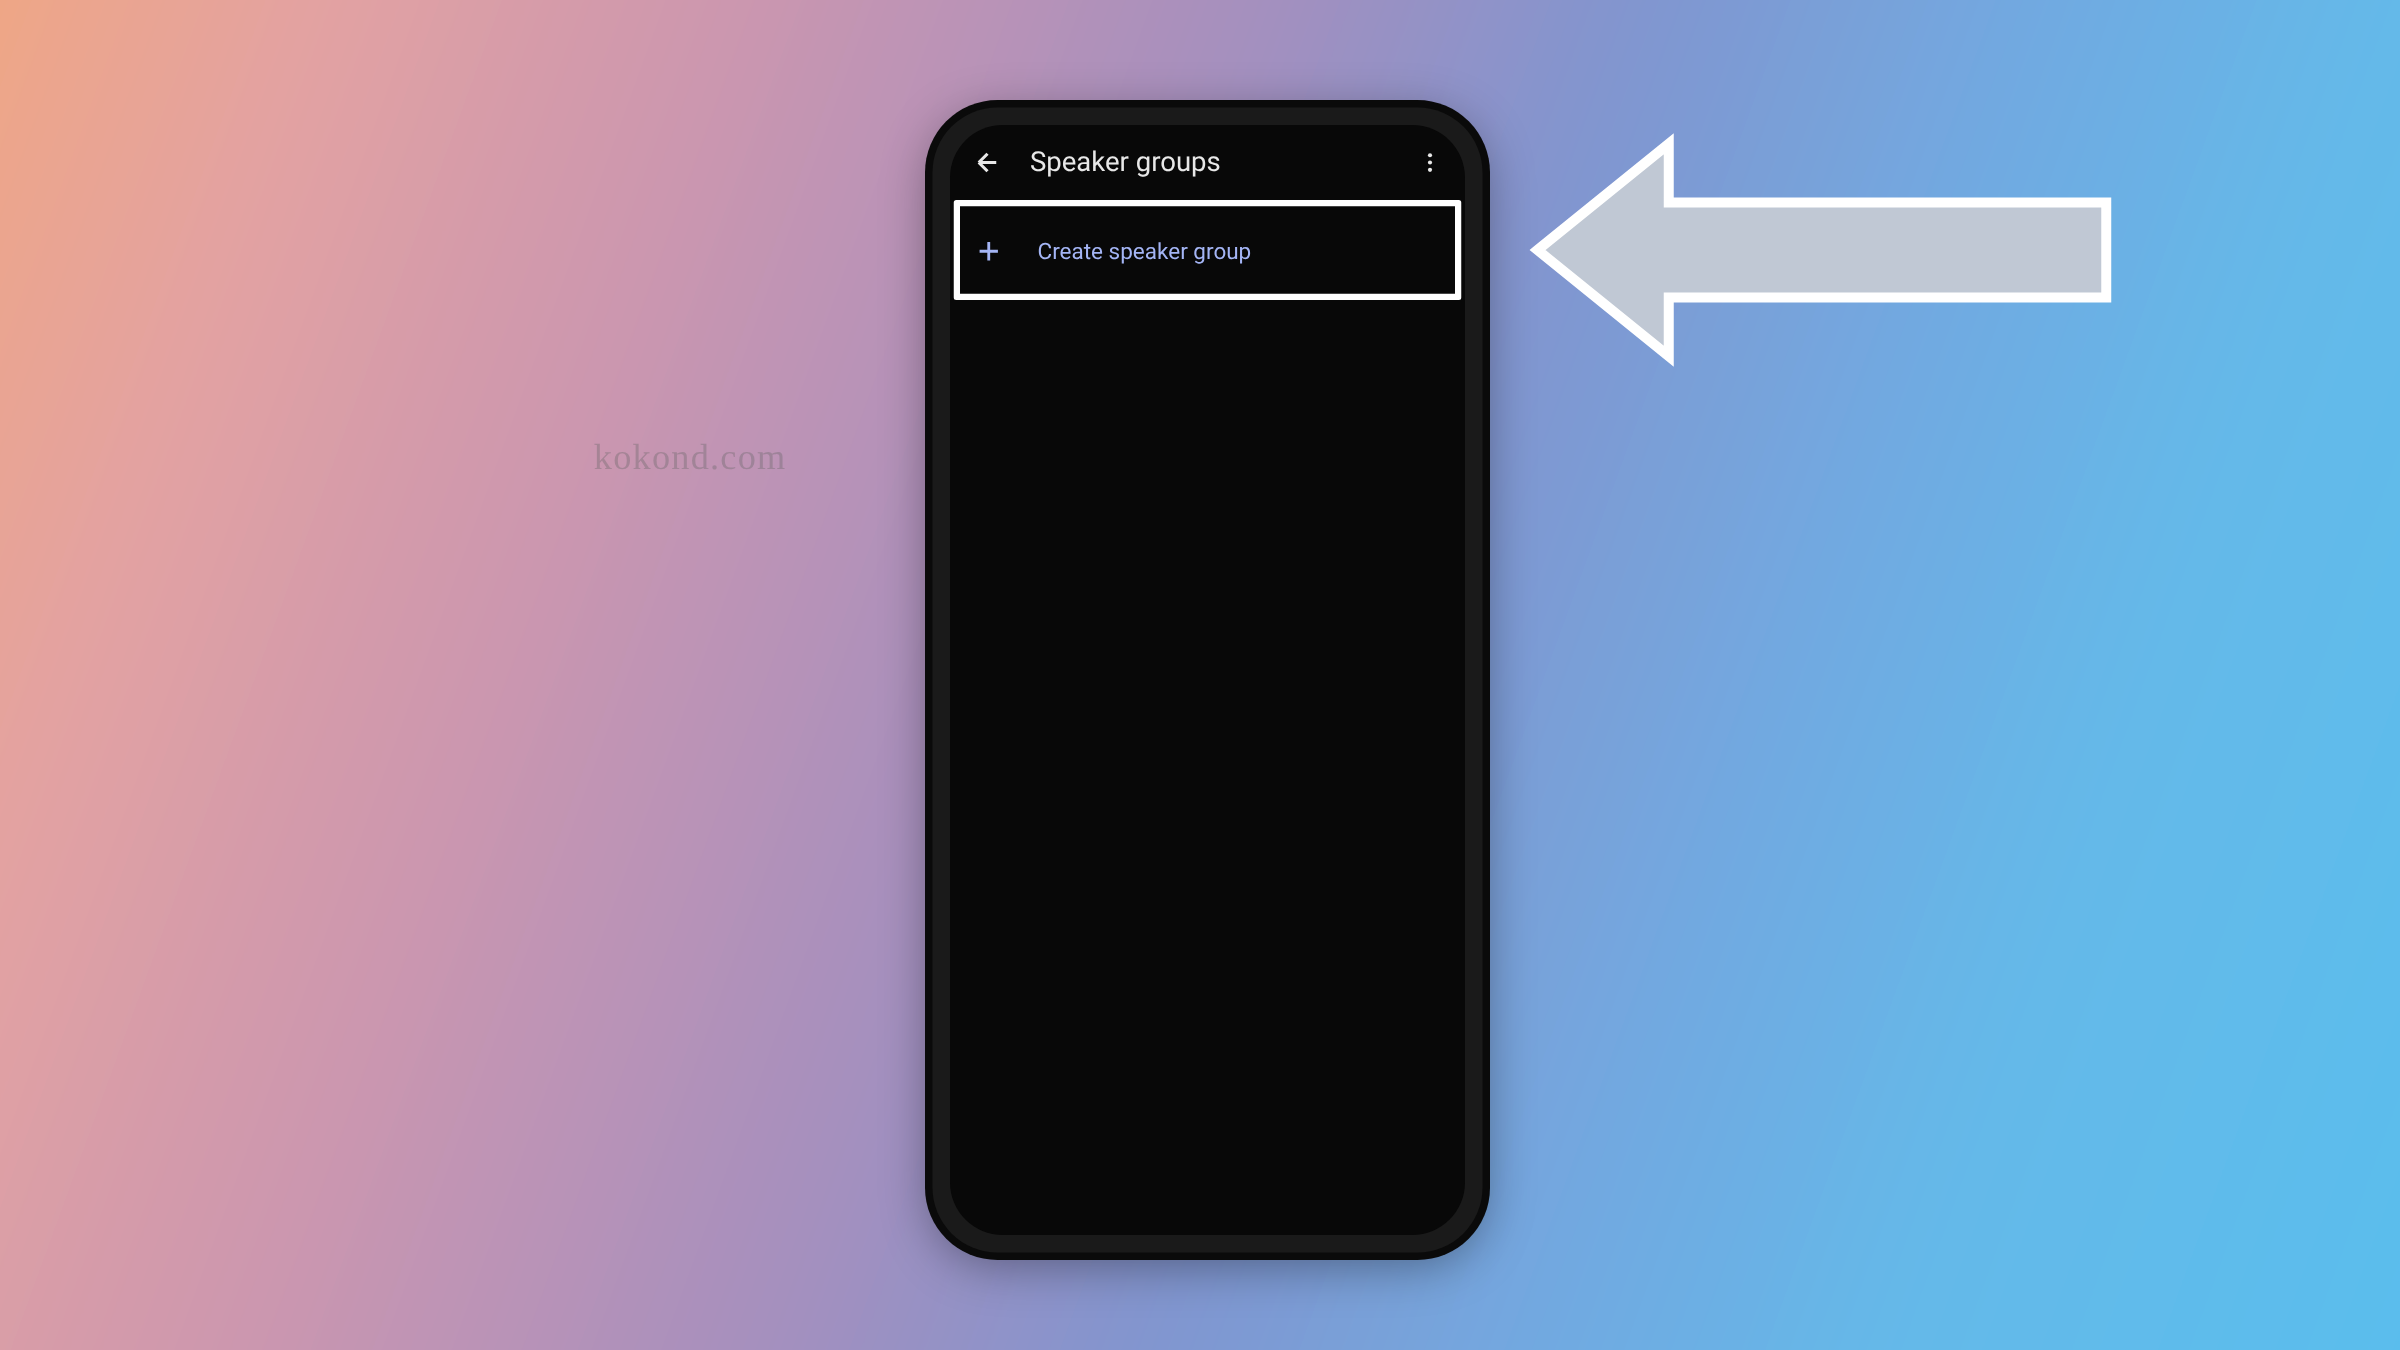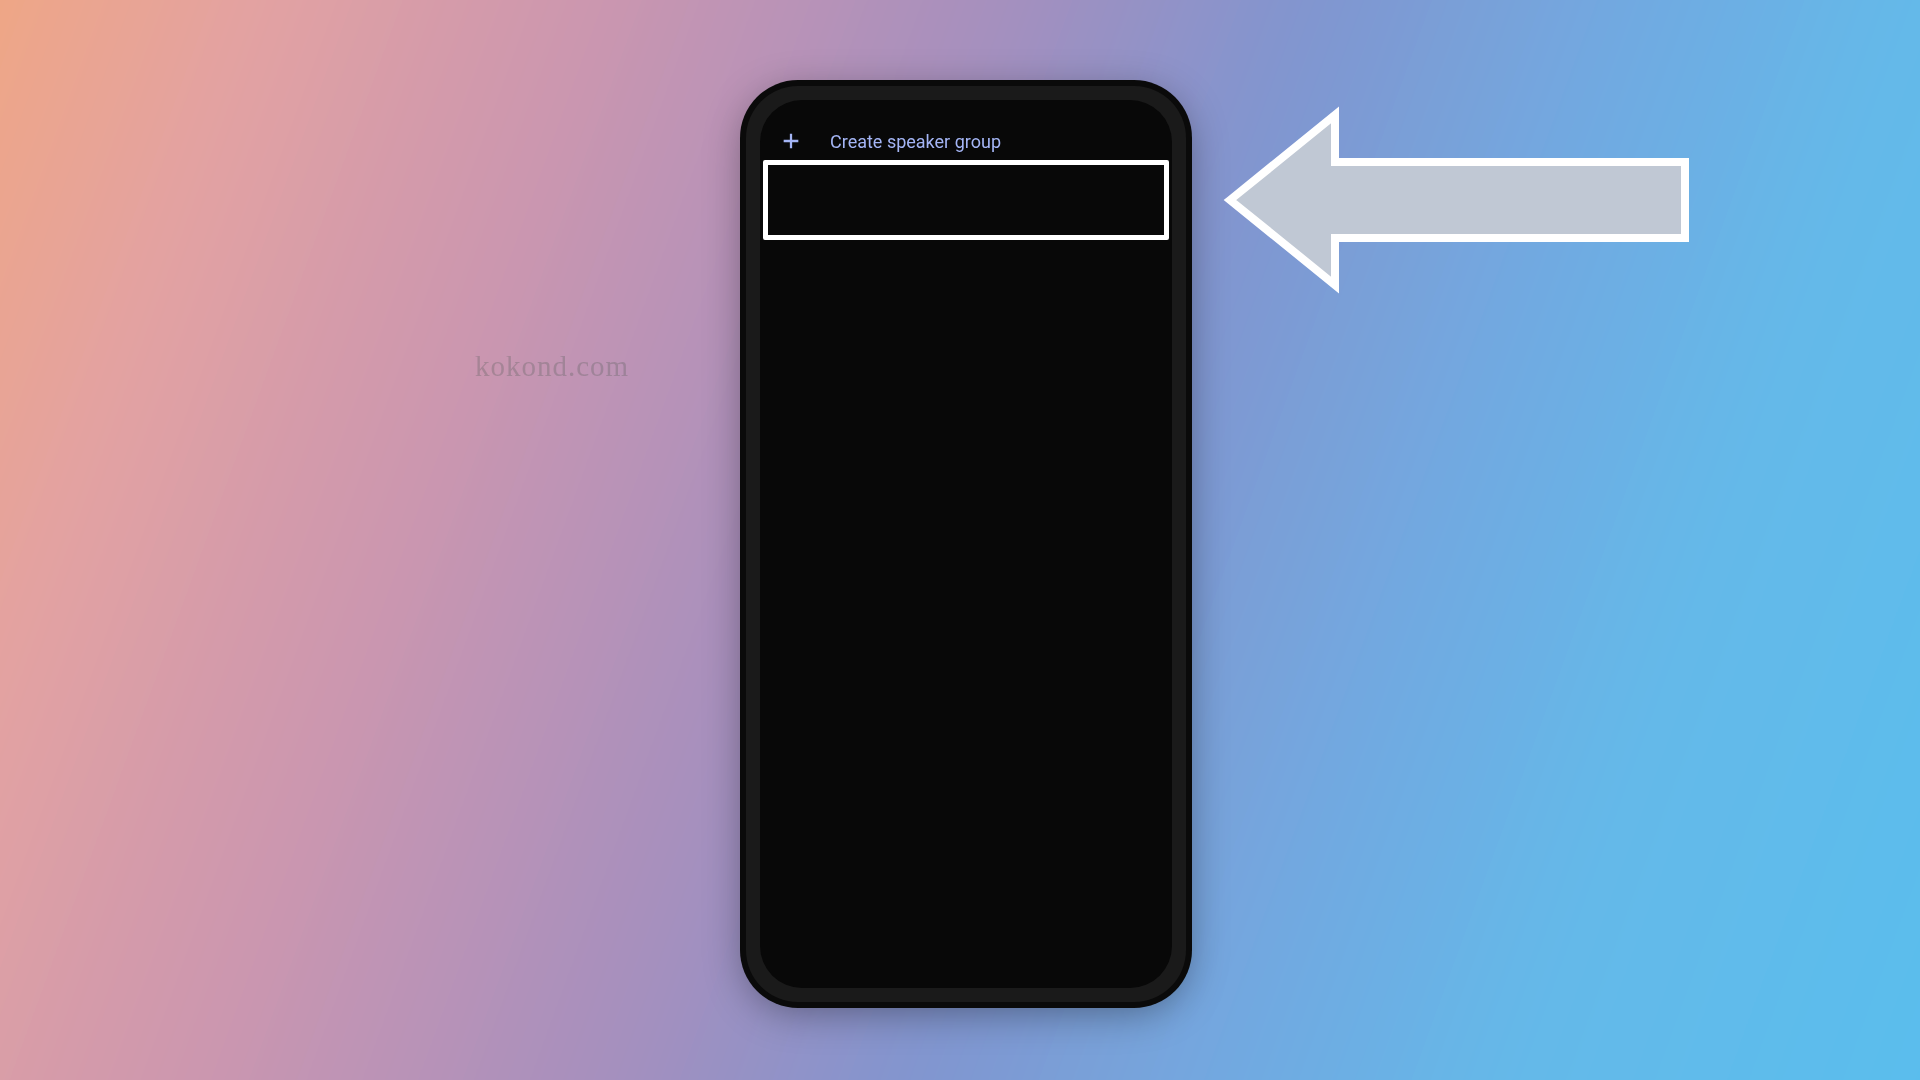--- a/index.html
+++ b/index.html
@@ -166,20 +166,35 @@
 </head>
 <body>
 
 <div class="background"></div>
 
 <div class="watermark">kokond.com</div>
 
 <div class="phone">
   <div class="phone-screen">
 
+    <div class="app-bar">
+      <div class="back-btn">
+        <svg viewBox="0 0 24 24" fill="none" stroke="currentColor" stroke-width="2.5">
+          <path d="M19 12H5M5 12L12 5M5 12L12 19"></path>
+        </svg>
+      </div>
+      <div class="app-title">Speaker groups</div>
+      <div class="menu-btn">
+        <svg viewBox="0 0 24 24" fill="currentColor">
+          <circle cx="12" cy="5" r="2"></circle>
+          <circle cx="12" cy="12" r="2"></circle>
+          <circle cx="12" cy="19" r="2"></circle>
+        </svg>
+      </div>
+    </div>
 
     <div class="list-item">
       <div class="plus-icon">
         <svg viewBox="0 0 24 24" fill="none" stroke="currentColor" stroke-width="2.5">
           <path d="M12 4V20M4 12H20"></path>
         </svg>
       </div>
       <div class="list-label">Create speaker group</div>
     </div>
 

